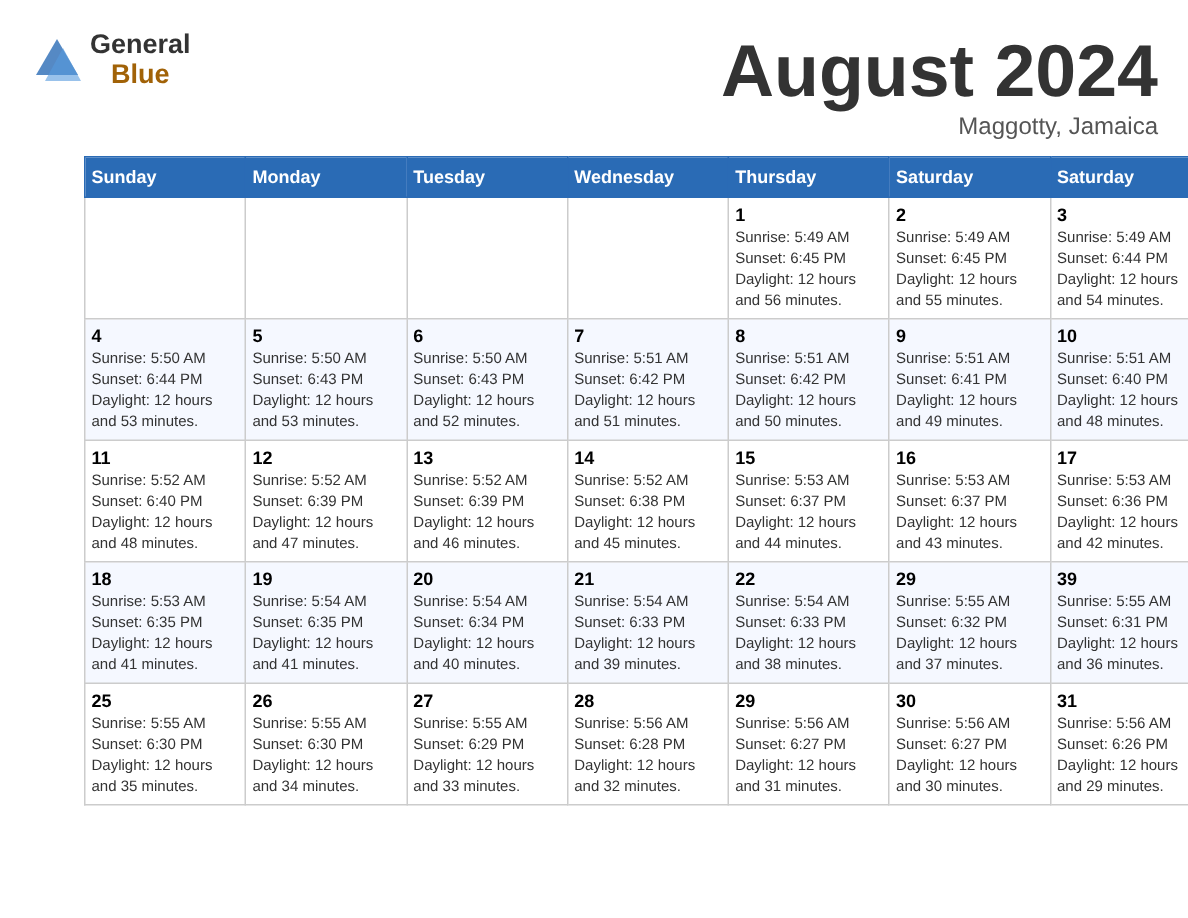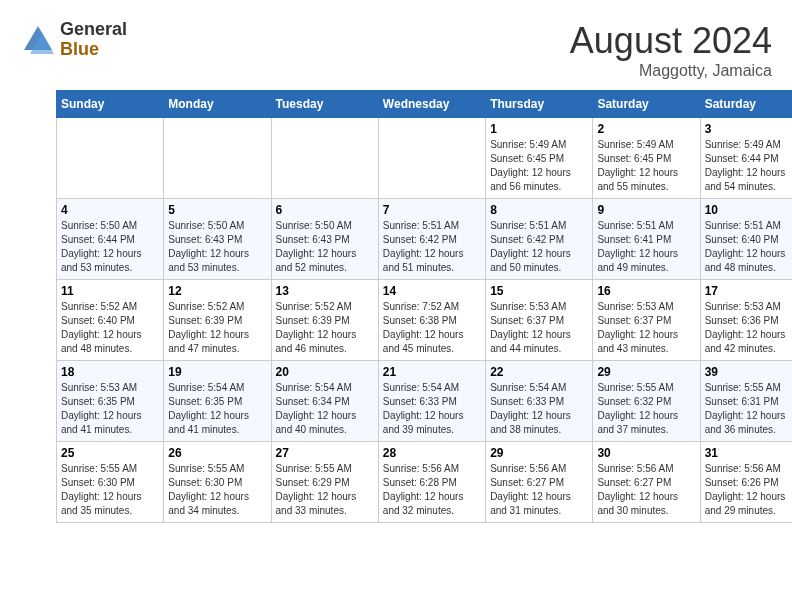--- a/index.html
+++ b/index.html
@@ -12,20 +12,21 @@
     }
     .header {
       display: flex;
       justify-content: space-between;
       align-items: flex-start;
       margin-bottom: 10px;
     }
     .logo {
       display: flex;
       align-items: center;
+      text-align: center;
     }
     .logo-text {
       display: flex;
       flex-direction: column;
       line-height: 1.1;
     }
     .logo-general {
       font-size: 18px;
       font-weight: bold;
       color: #333;
@@ -37,22 +38,22 @@
     }
     .logo-icon {
       width: 36px;
       height: 36px;
       margin-right: 4px;
     }
     .title-block {
       text-align: right;
     }
     .month-year {
-      font-size: 36px;
-      font-weight: normal;
+      font-size: 49px;
+      font-weight: bold;
       color: #333;
     }
     .location {
       font-size: 16px;
       color: #555;
     }
     table {
       width: 100%;
       border-collapse: collapse;
       font-size: 11px;
@@ -223,21 +224,21 @@
         </td>
         <td>
           <span class="day-num">13</span>
           <div class="day-info">Sunrise: 5:52 AM
 Sunset: 6:39 PM
 Daylight: 12 hours
 and 46 minutes.</div>
         </td>
         <td>
           <span class="day-num">14</span>
-          <div class="day-info">Sunrise: 7:52 AM
+          <div class="day-info">Sunrise: 5:52 AM
 Sunset: 6:38 PM
 Daylight: 12 hours
 and 45 minutes.</div>
         </td>
         <td>
           <span class="day-num">15</span>
           <div class="day-info">Sunrise: 5:53 AM
 Sunset: 6:37 PM
 Daylight: 12 hours
 and 44 minutes.</div>

